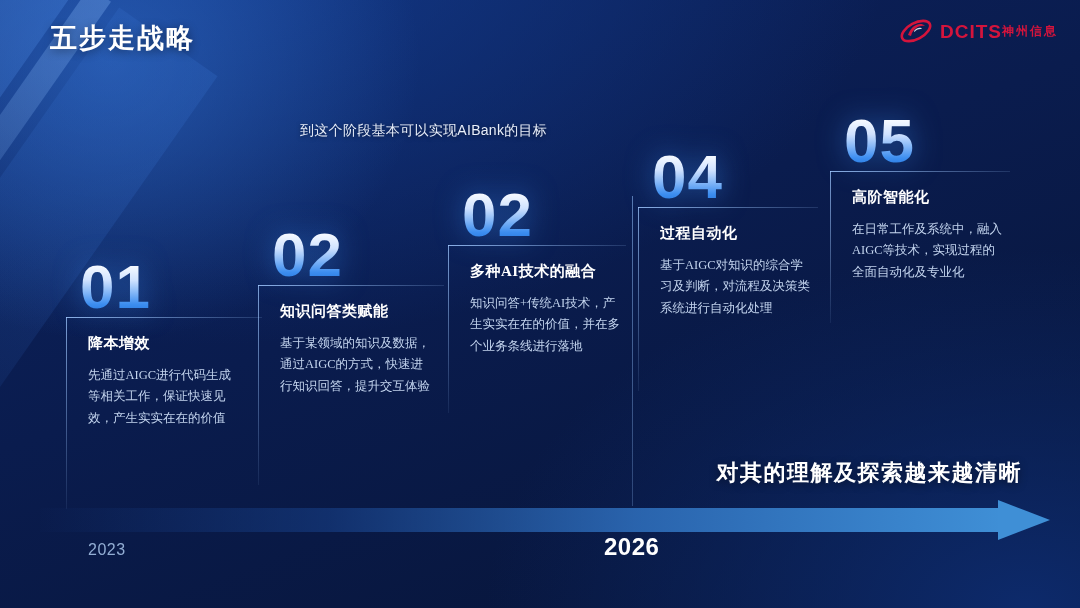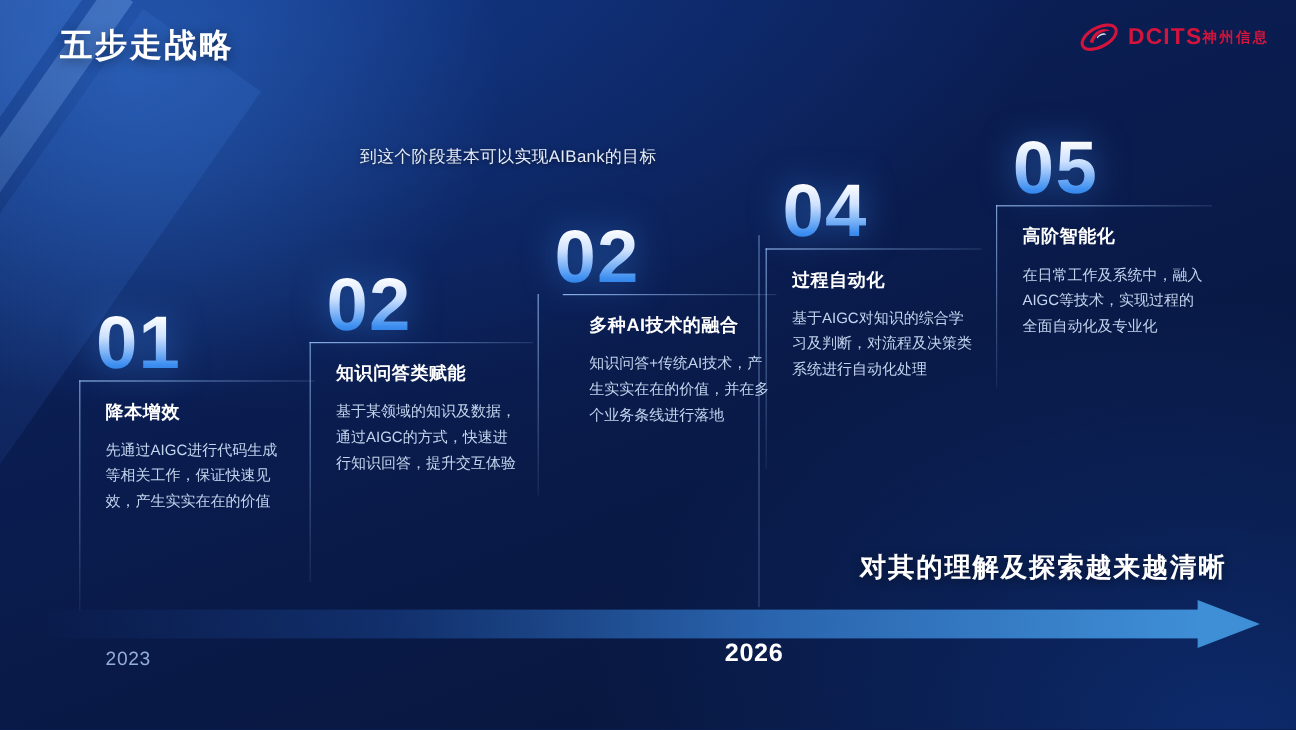--- a/index.html
+++ b/index.html
@@ -53,21 +53,21 @@
   
   .step{position:absolute;}
   .num{
     font-size:62px;font-weight:bold;line-height:.95;letter-spacing:1px;
     background:linear-gradient(180deg,#ffffff 8%,#cfe2ff 38%,#3d8ef0 78%,#1f6fd6 100%);
     -webkit-background-clip:text;background-clip:text;color:transparent;
     -webkit-text-fill-color:transparent;
     filter:drop-shadow(0 0 14px rgba(60,140,240,.55));
     margin-left:14px;
   }
-  .card{position:relative;}
+  .card{position:relative;font-family:Liberation Serif, serif;}
   .card .hline{height:1px;background:linear-gradient(to right,rgba(160,200,255,.85),rgba(160,200,255,.15));}
   .card .vline{position:absolute;left:0;top:0;width:1px;background:linear-gradient(to bottom,rgba(160,200,255,.75),rgba(160,200,255,.08));}
   .card .inner{padding:16px 6px 0 22px;}
   .c-title{font-size:15px;font-weight:bold;color:#ffffff;margin-bottom:12px;letter-spacing:.5px;}
   .c-body{font-size:12.5px;line-height:1.72;color:#c3d4ee;max-width:152px;}
 
   
   .divider{
     position:absolute;width:1px;
     background:linear-gradient(to bottom,rgba(150,195,255,.55),rgba(150,195,255,.25));
@@ -87,21 +87,21 @@
     background:linear-gradient(to right,rgba(12,32,84,.15) 0%,rgba(24,66,140,.55) 30%,rgba(47,112,190,.85) 62%,#3f8fd6 100%);
   }
   .arrow-head{
     position:absolute;left:958px;top:0;width:0;height:0;
     border-top:20px solid transparent;border-bottom:20px solid transparent;
     border-left:52px solid #3f8fd6;
   }
 
   
   .year-start{position:absolute;left:88px;top:541px;font-size:16px;color:#93aed4;letter-spacing:.5px;}
-  .year-end{position:absolute;left:604px;top:533px;font-size:21px;font-weight:bold;color:#ffffff;letter-spacing:.5px;}
+  .year-end{position:absolute;left:604px;top:533px;font-size:24px;font-weight:bold;color:#ffffff;letter-spacing:.5px;}
 </style>
 </head>
 <body>
 
 <div id="slide">
 
   <div class="glow-tl"></div>
   <div class="stripes">
 
     <div class="stripe s3"></div>
@@ -148,21 +148,21 @@
       <div class="vline" style="height:200px;"></div>
       <div class="inner">
         <div class="c-title">知识问答类赋能</div>
         <div class="c-body">基于某领域的知识及数据，通过AIGC的方式，快速进行知识回答，提升交互体验</div>
       </div>
     </div>
   </div>
 
   <div class="step" style="left:448px;top:186px;">
     <div class="num">02</div>
-    <div class="card" style="width:178px;padding-left:21px;">
+    <div class="card" style="width:178px;">
       <div class="hline"></div>
       <div class="vline" style="height:168px;"></div>
       <div class="inner">
         <div class="c-title">多种AI技术的融合</div>
         <div class="c-body">知识问答+传统AI技术，产生实实在在的价值，并在多个业务条线进行落地</div>
       </div>
     </div>
   </div>
 
   <div class="divider" style="left:632px;top:196px;height:310px;"></div>

